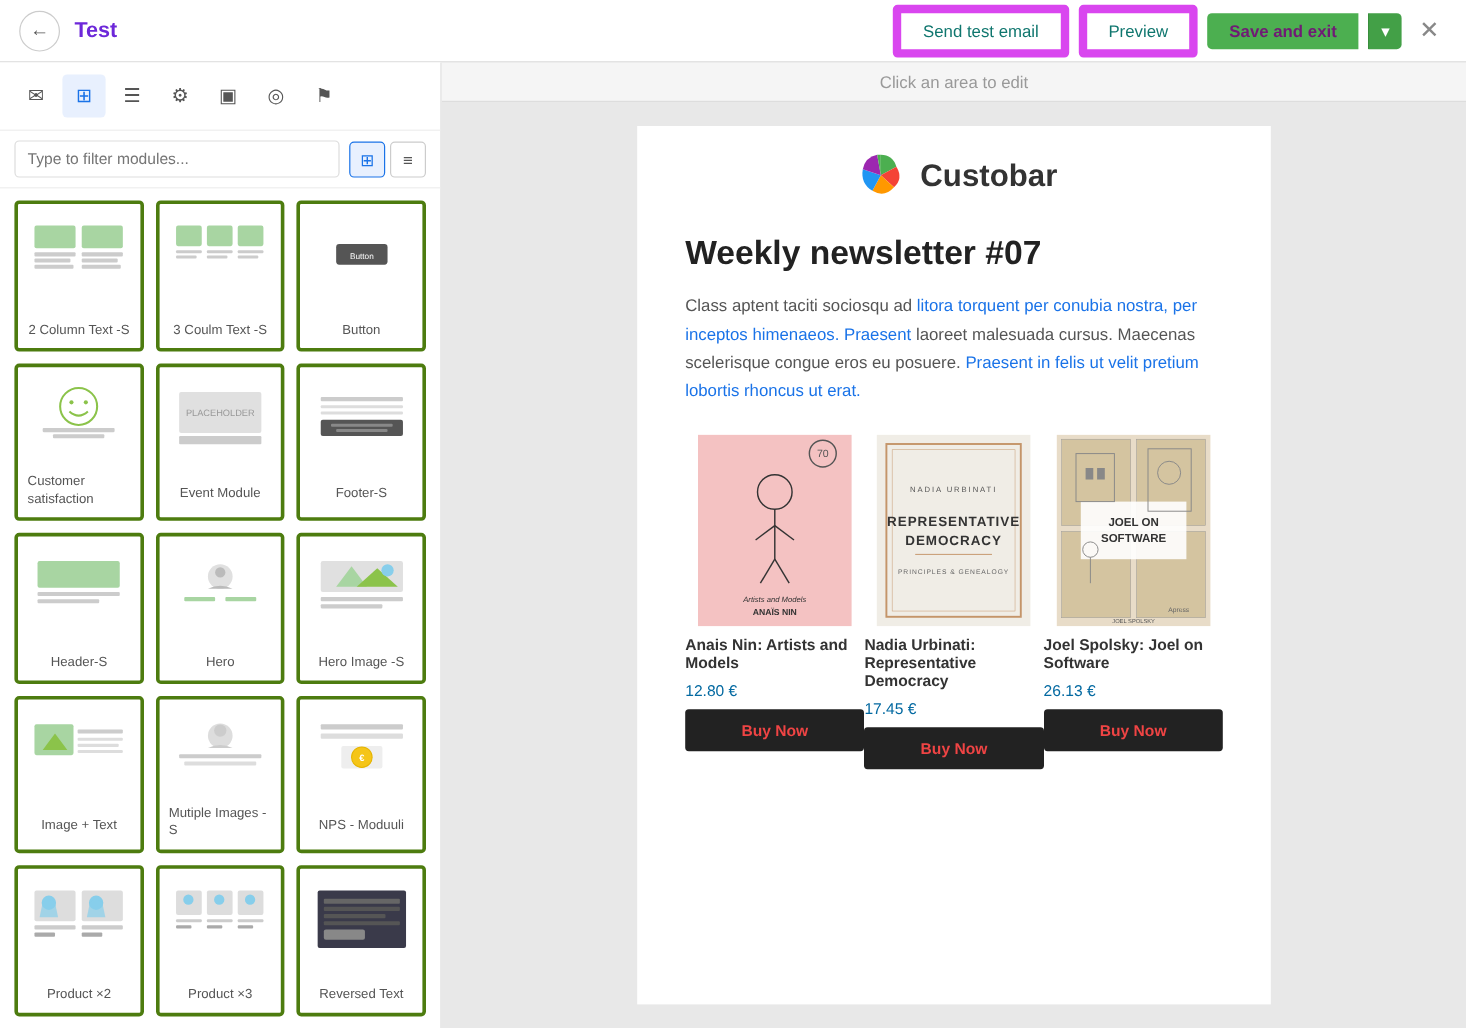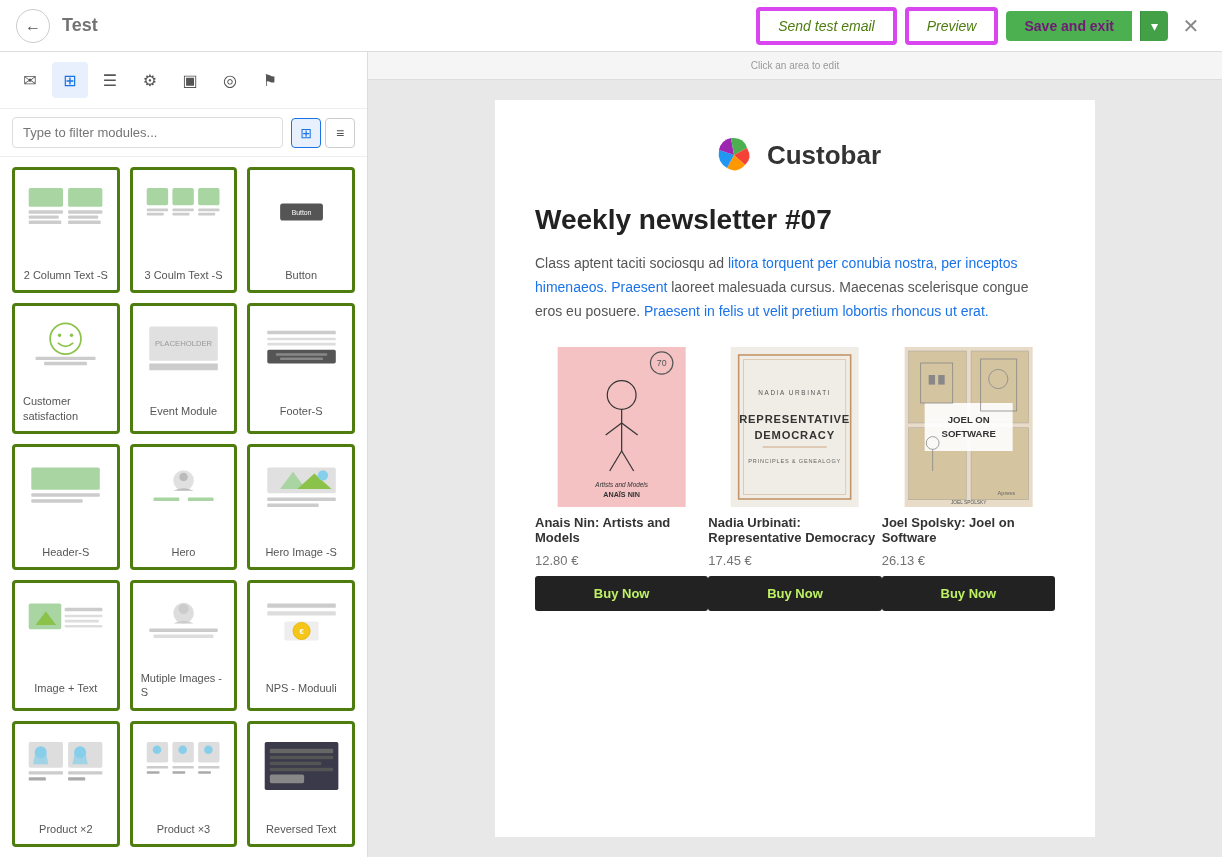--- a/index.html
+++ b/index.html
@@ -21,35 +21,34 @@
       border-radius: 50%;
       background: #fff;
       display: flex; align-items: center; justify-content: center;
       cursor: pointer;
       font-size: 16px;
       color: #555;
     }
     .app-title {
       font-size: 18px;
       font-weight: 600;
-      color: #737373;
+      color: #6d28d9;
       flex: 1;
     }
     .topbar-actions {
       display: flex; gap: 8px; align-items: center;
     }
     .btn-outline {
       padding: 7px 18px;
-      border: 4px solid #d946ef;
+      border: 7px solid #d946ef;
       background: #fff;
       border-radius: 4px;
       font-size: 14px;
       cursor: pointer;
-      color: #4d7c0f;
-      font-style: italic;
+      color: #0f766e;
     }
     .btn-green {
       padding: 7px 18px;
       background: #4caf50;
       border: none;
       border-radius: 4px 0 0 4px;
       font-size: 14px;
       cursor: pointer;
       color: #701a75;
       font-weight: 600;
@@ -189,37 +188,37 @@
     .content-area {
       flex: 1;
       background: #e8e8e8;
       display: flex;
       flex-direction: column;
       overflow: hidden;
     }
     .click-hint {
       text-align: center;
       padding: 8px;
-      font-size: 10px;
+      font-size: 14px;
       color: #999;
       background: #f5f5f5;
       border-bottom: 1px solid #ddd;
     }
     .email-scroll {
       flex: 1;
       overflow-y: auto;
       padding: 20px;
       display: flex;
       justify-content: center;
     }
     .email-body {
       background: #fff;
-      width: 600px;
+      width: 528px;
       min-height: 700px;
-      padding: 30px 40px;
+      padding: 16px 40px;
     }
     .email-logo {
       display: flex;
       align-items: center;
       justify-content: center;
       margin-bottom: 24px;
     }
     .logo-icon {
       width: 50px; height: 50px; margin-right: 8px;
     }
@@ -252,26 +251,26 @@
       flex-direction: column;
       gap: 8px;
     }
     .product-name {
       font-size: 13px;
       font-weight: 600;
       color: #333;
     }
     .product-price {
       font-size: 13px;
-      color: #737373;
+      color: #0369a1;
     }
     .buy-btn {
       padding: 10px 16px;
       background: #222;
-      color: #bef264;
+      color: #ef4444;
       border: none;
       border-radius: 3px;
       font-size: 13px;
       font-weight: 700;
       cursor: pointer;
       width: 100%;
     }
 
     
     .module-grid::-webkit-scrollbar { width: 6px; }

